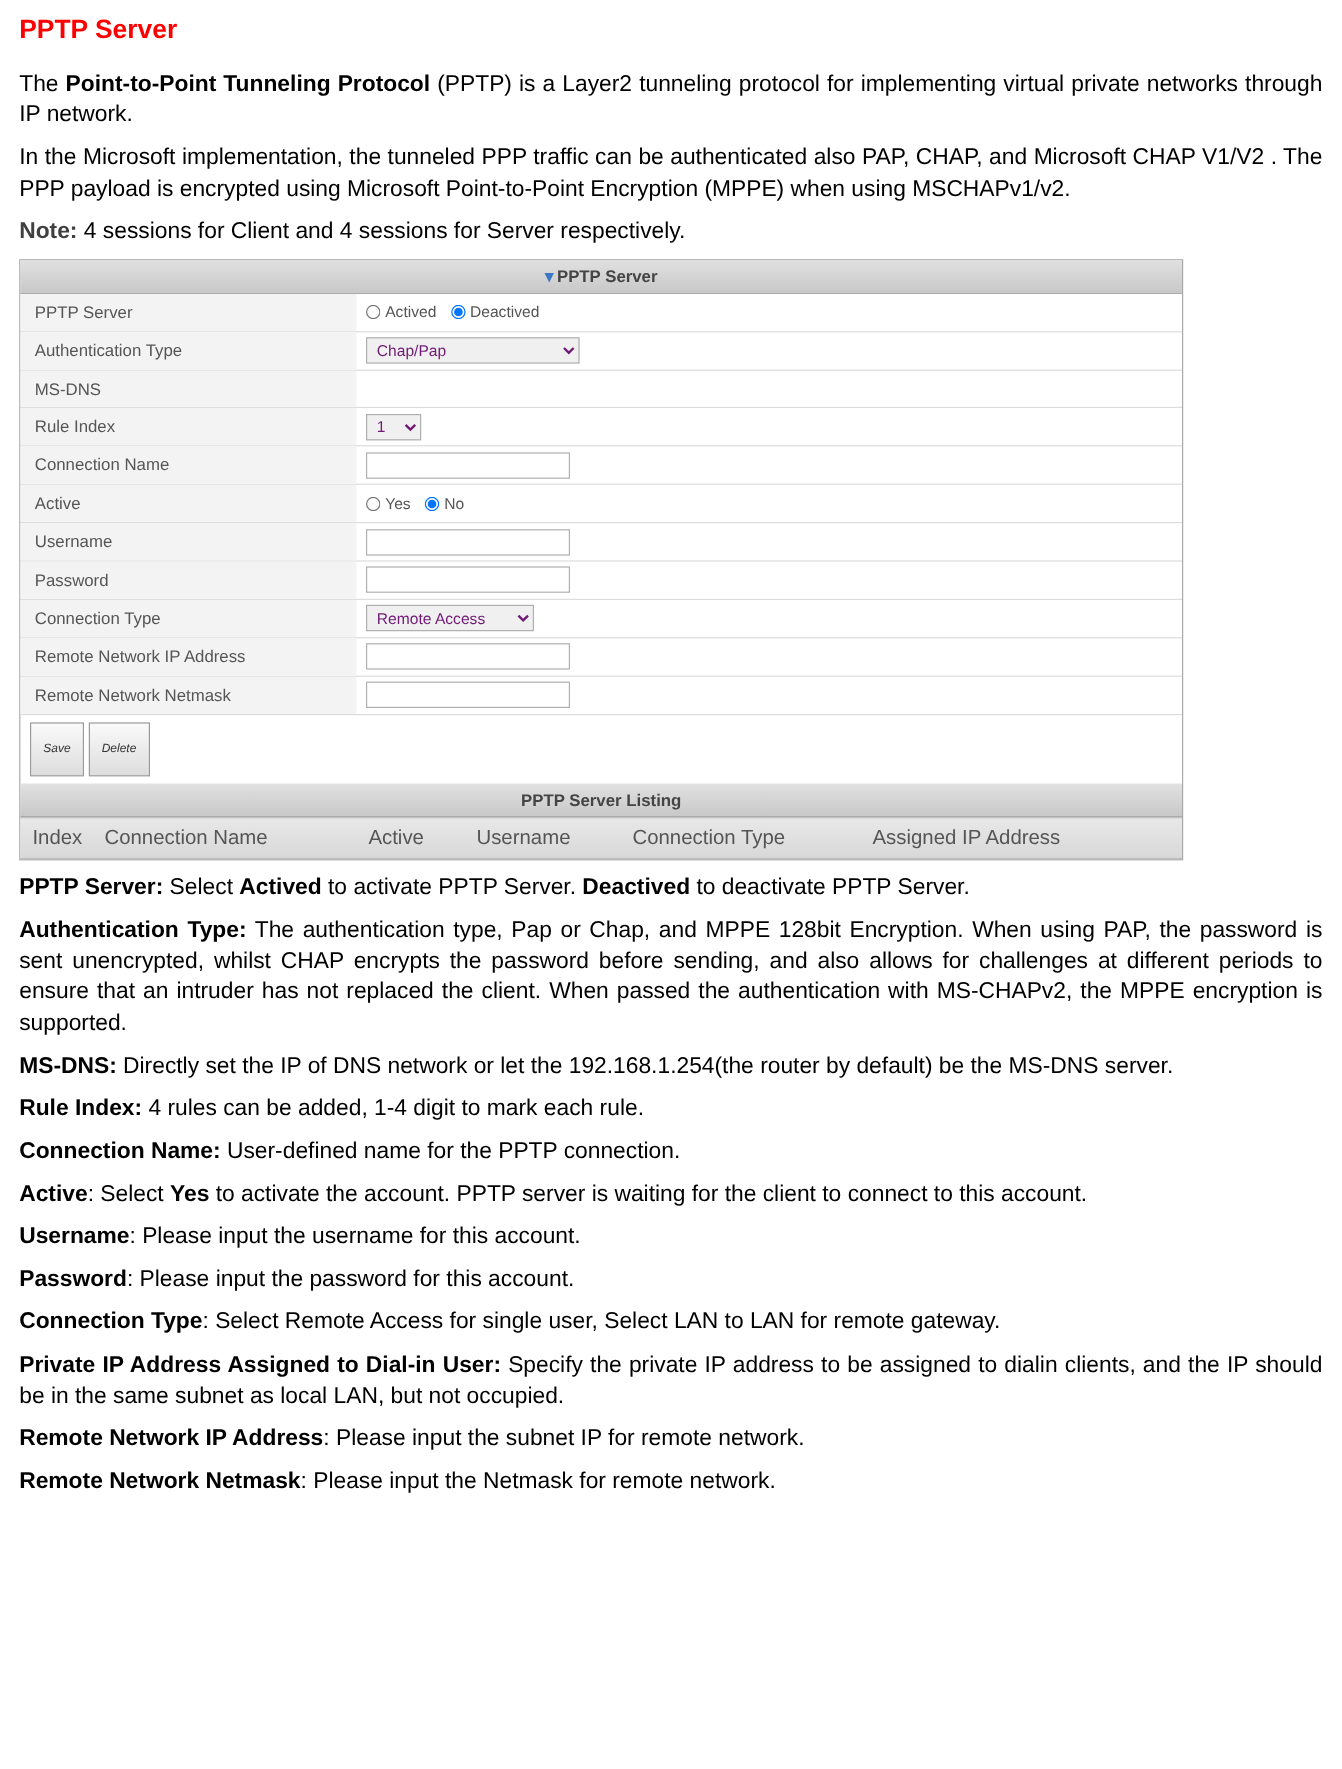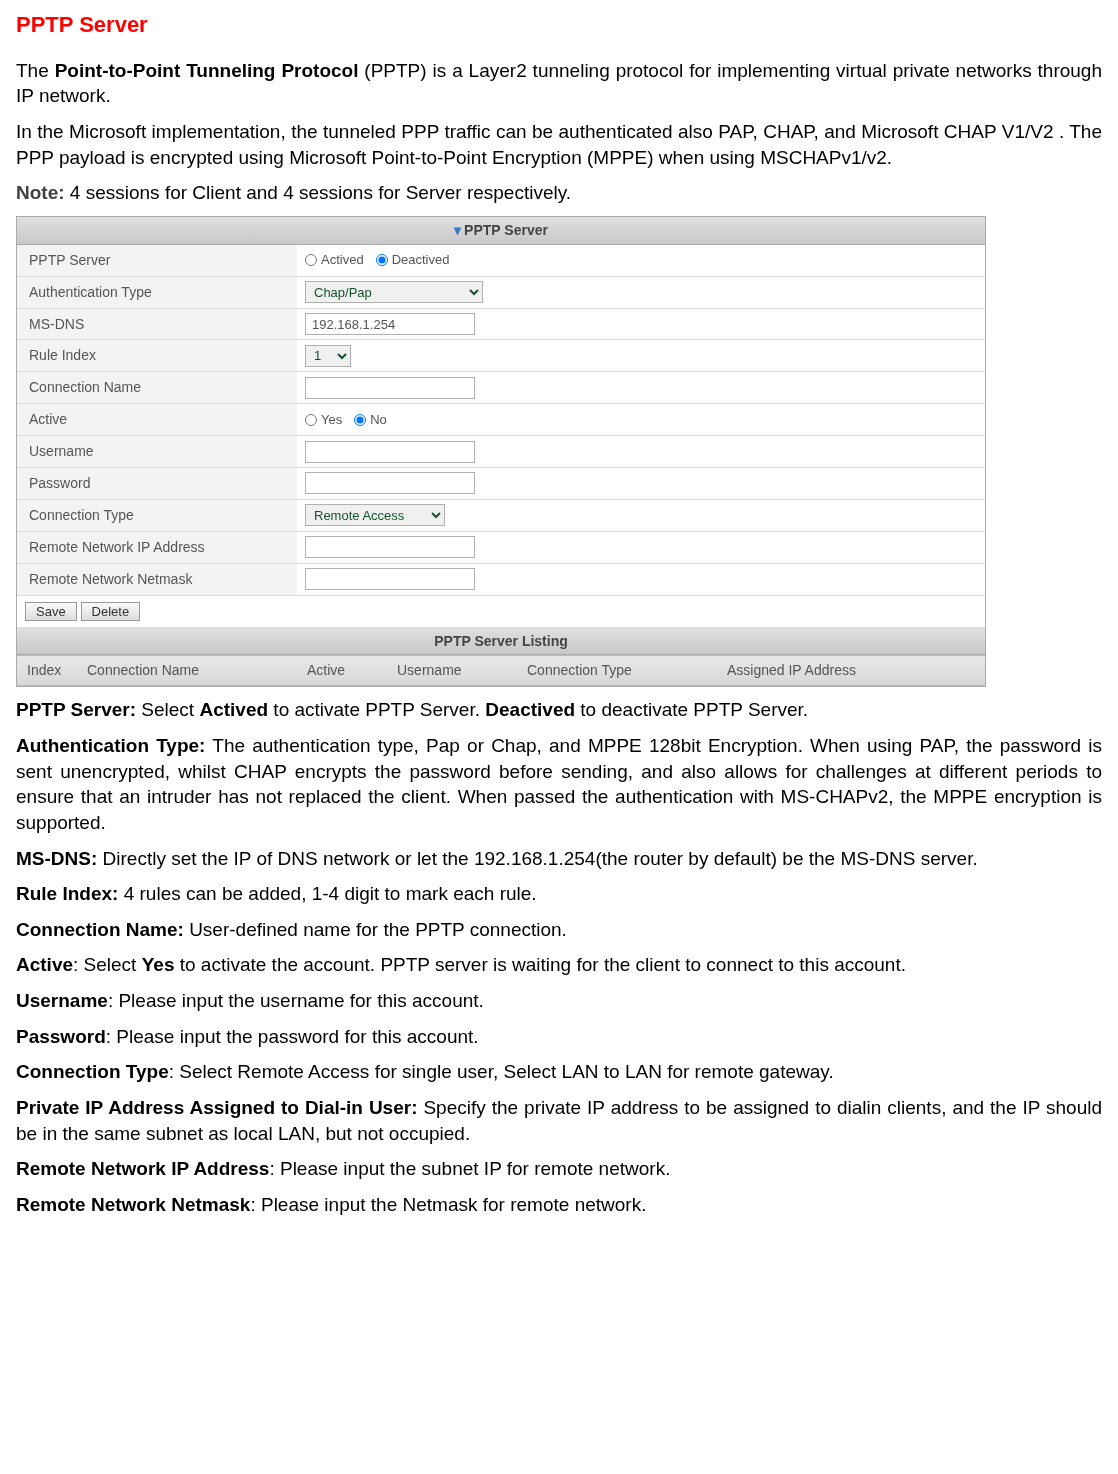--- a/index.html
+++ b/index.html
@@ -72,42 +72,43 @@
       background: #fff;
       font-size: 13px;
       color: #555;
     }
     .select-input {
       border: 1px solid #b0b0b0;
       background: #f0f0f0;
       height: 22px;
       padding: 1px 4px;
       font-size: 13px;
-      color: #14532d;
+      color: #701a75;
     }
     .radio { width: 12px; height: 12px; }
     .radio-label { color: #555; font-size: 13px; margin-right: 8px; }
     .button-row {
       padding: 6px 8px;
       border-bottom: 1px solid #ddd;
     }
     .btn {
       background: linear-gradient(#fafafa, #ddd);
       border: 1px solid #999;
-      padding: 1px 10px;
-      font-size: 13px;
+      padding: 16px 10px;
+      font-size: 10px;
       color: #333;
       cursor: pointer;
+      font-style: italic;
     }
     .table-header {
       display: flex;
       background: linear-gradient(#e8e8e8, #d8d8d8);
       border-top: 1px solid #bbb;
       border-bottom: 1px solid #bbb;
-      font-size: 14px;
+      font-size: 17px;
       color: #555;
     }
     .table-header .th {
       padding: 5px 10px;
     }
   </style>
 </head>
 <body>
 
 <h2>PPTP Server</h2>
@@ -141,23 +142,20 @@
     <div class="label">Authentication Type</div>
     <div class="field">
       <select class="select-input" style="width:178px">
         <option>Chap/Pap</option>
       </select>
     </div>
   </div>
 
   <div class="form-row">
     <div class="label">MS-DNS</div>
-    <div class="field">
-      <input type="text" class="text-input" value="192.168.1.254" style="">
-    </div>
   </div>
 
   <div class="form-row">
     <div class="label">Rule Index</div>
     <div class="field">
       <select class="select-input" style="width:46px">
         <option>1</option>
       </select>
     </div>
   </div>

